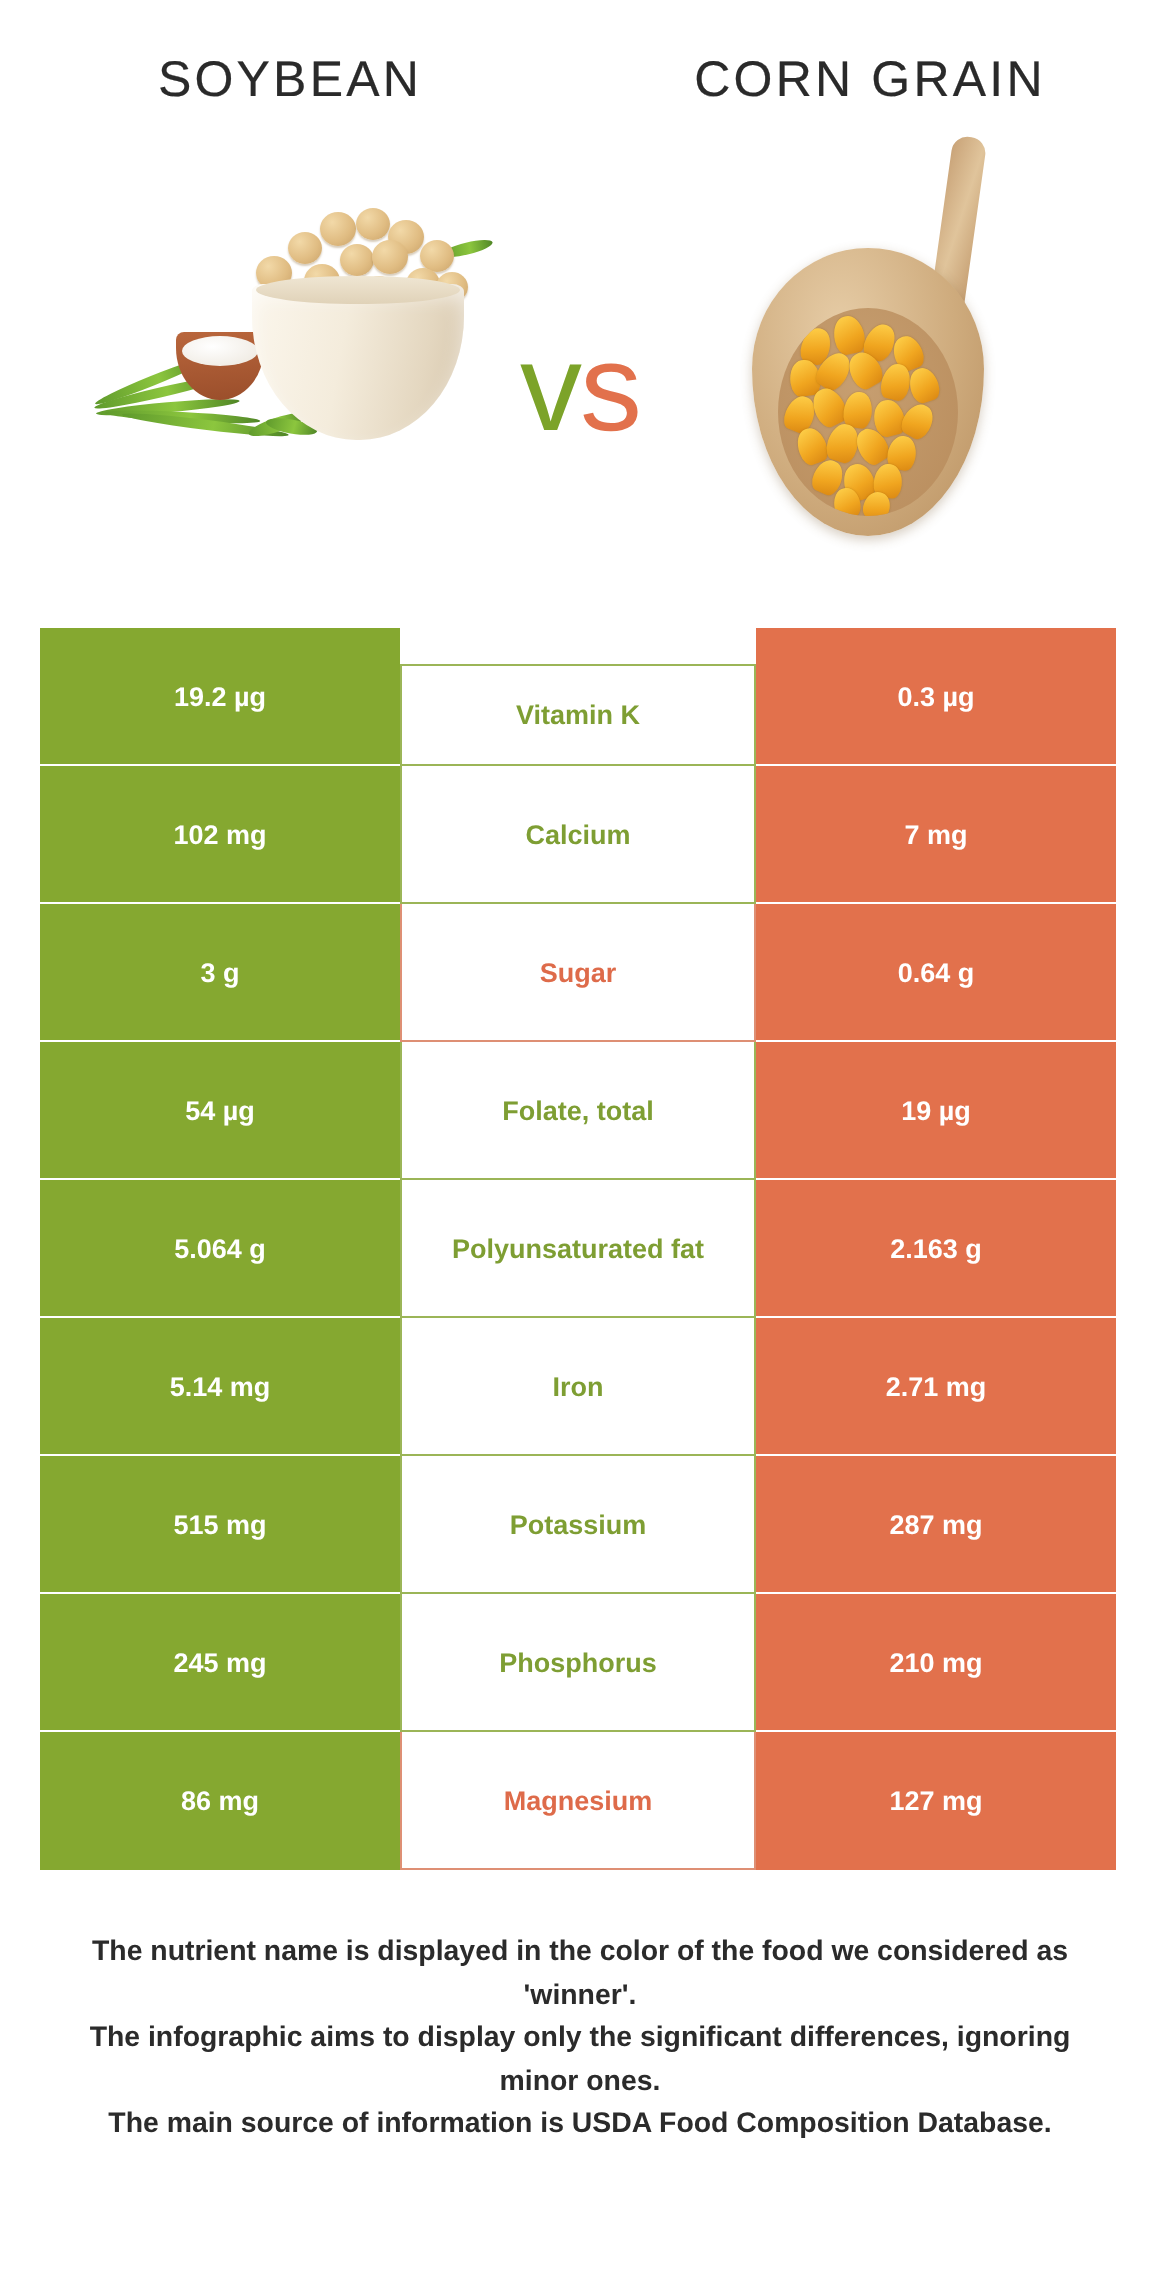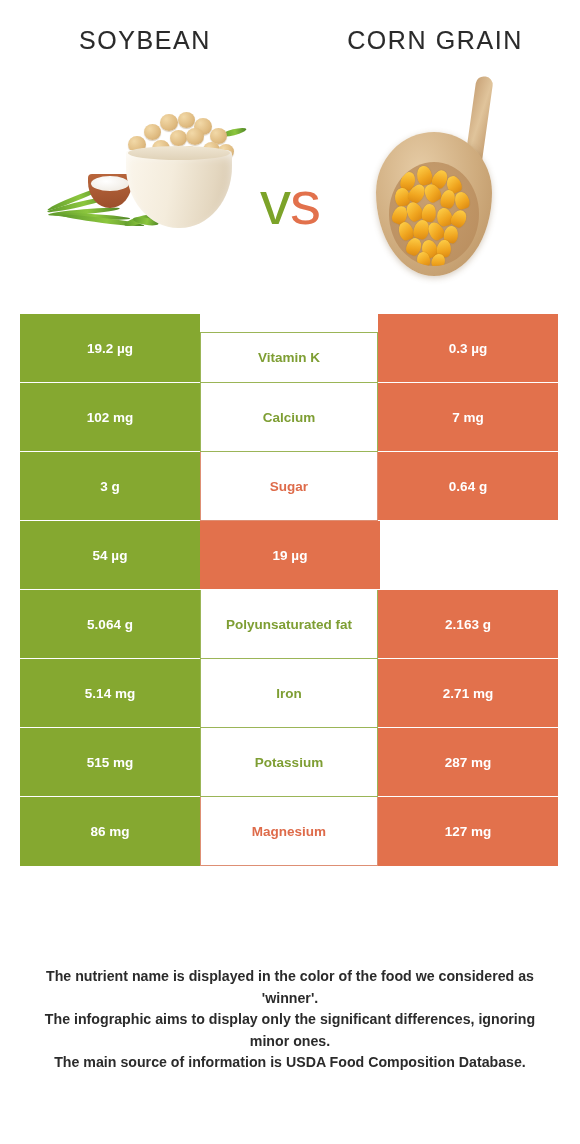--- a/index.html
+++ b/index.html
@@ -40,21 +40,21 @@
     letter-spacing: 1.6px;
     color: #2a2a2a;
     font-weight: 300;
     text-transform: uppercase;
     -webkit-text-stroke: 0.1px #2a2a2a;
   }
 
   
   .hero {
     position: absolute;
-    top: 68px;
+    top: 60px;
     left: 0;
     width: 580px;
     height: 225px;
   }
 
   .vs-wrap {
     position: absolute;
     left: 50%;
     top: 104px;
     transform: translateX(-50%);
@@ -356,20 +356,21 @@
     </div>
 
     <div class="row winner-orange">
       <div class="cell cell-left">3 g</div>
       <div class="cell cell-mid">Sugar</div>
       <div class="cell cell-right">0.64 g</div>
     </div>
 
     <div class="row winner-green">
       <div class="cell cell-left">54 µg</div>
+      <div class="cell cell-mid">Folate, total</div>
       <div class="cell cell-right">19 µg</div>
     </div>
 
     <div class="row winner-green">
       <div class="cell cell-left">5.064 g</div>
       <div class="cell cell-mid">Polyunsaturated fat</div>
       <div class="cell cell-right">2.163 g</div>
     </div>
 
     <div class="row winner-green">
@@ -377,20 +378,25 @@
       <div class="cell cell-mid">Iron</div>
       <div class="cell cell-right">2.71 mg</div>
     </div>
 
     <div class="row winner-green">
       <div class="cell cell-left">515 mg</div>
       <div class="cell cell-mid">Potassium</div>
       <div class="cell cell-right">287 mg</div>
     </div>
 
+    <div class="row winner-green">
+      <div class="cell cell-left">245 mg</div>
+      <div class="cell cell-mid">Phosphorus</div>
+      <div class="cell cell-right">210 mg</div>
+    </div>
 
 
     <div class="row winner-orange">
       <div class="cell cell-left">86 mg</div>
       <div class="cell cell-mid">Magnesium</div>
       <div class="cell cell-right">127 mg</div>
     </div>
 
   </div>
 

